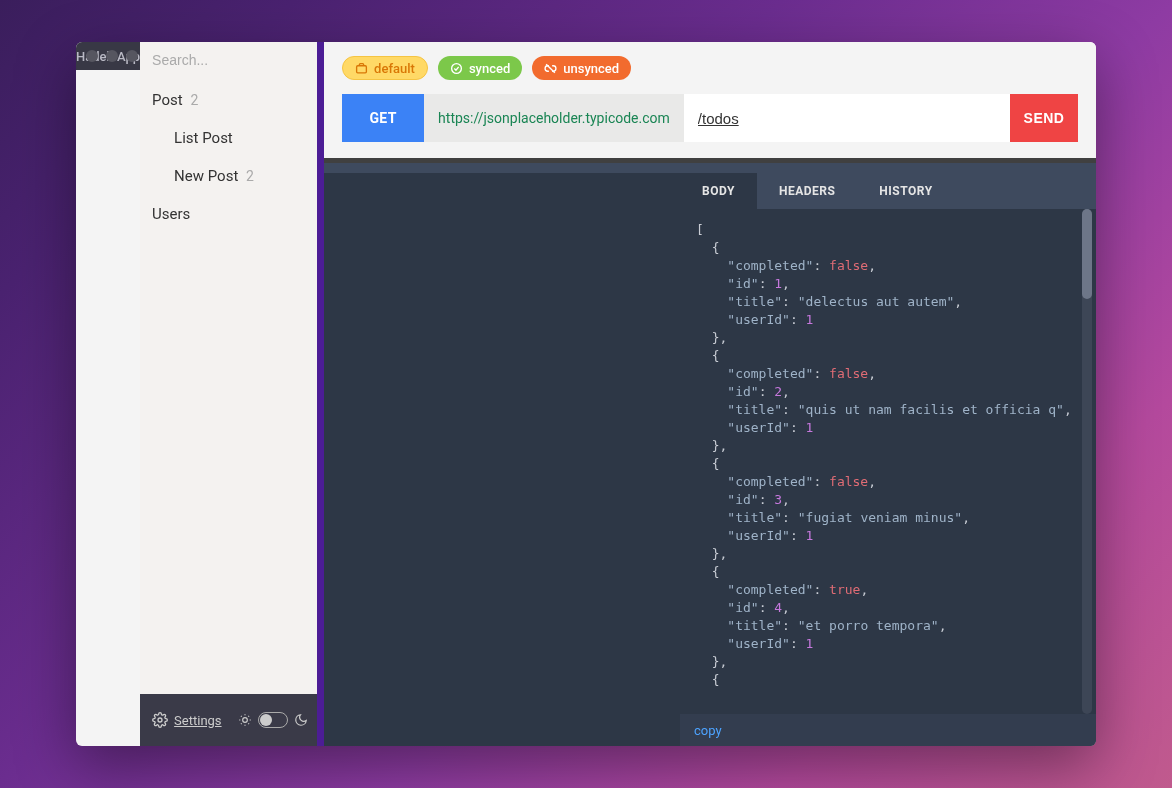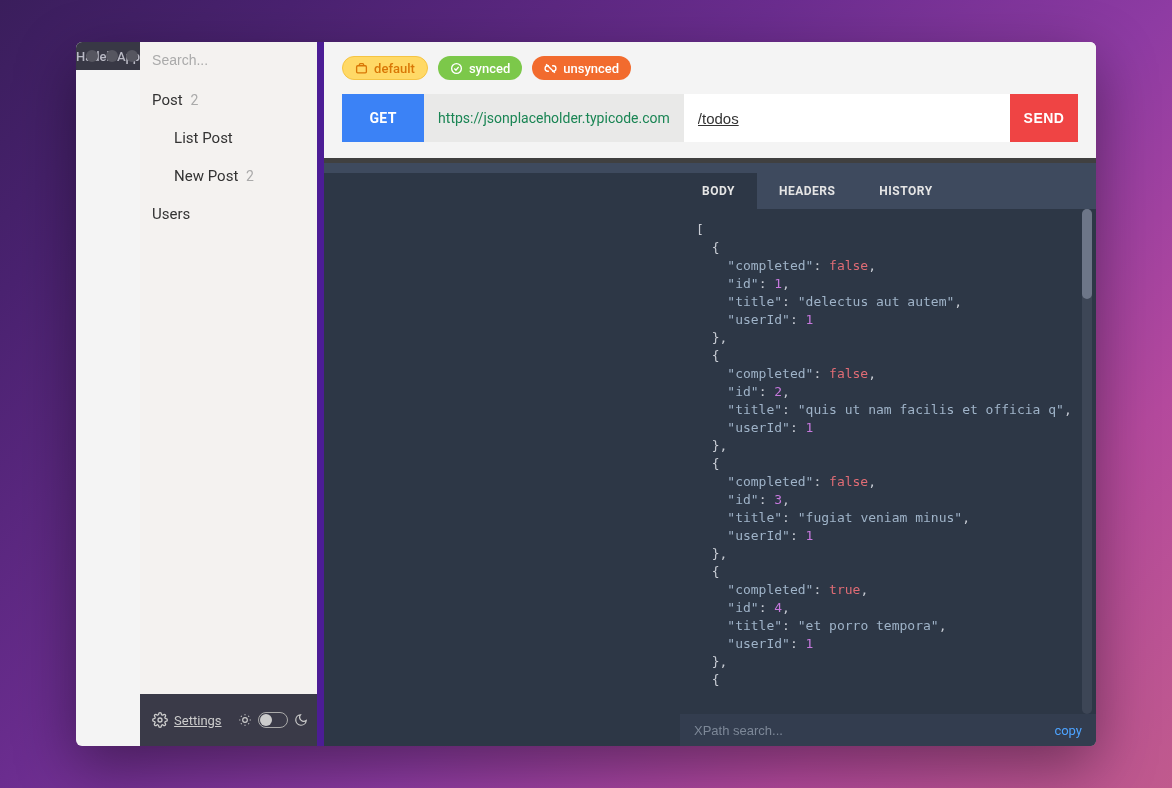--- a/index.html
+++ b/index.html
@@ -297,20 +297,19 @@
     <span class="sk">"title"</span><span class="pn">:</span> <span class="sv">"et porro tempora"</span><span class="pn">,</span>
     <span class="sk">"userId"</span><span class="pn">:</span> <span class="nm">1</span>
   <span class="pn">}</span><span class="pn">,</span>
   <span class="pn">{</span>
 </div>
             <div class="scroll-track">
               <div class="scroll-thumb"></div>
             </div>
           </div>
           <div class="response-footer">
-            <input class="xpath-input" placeholder="XPath search..." style="">
             <span class="copy-link">copy</span>
           </div>
         </div>
       </div>
     </div>
   </div>
 </div>
 
 </body></html>

